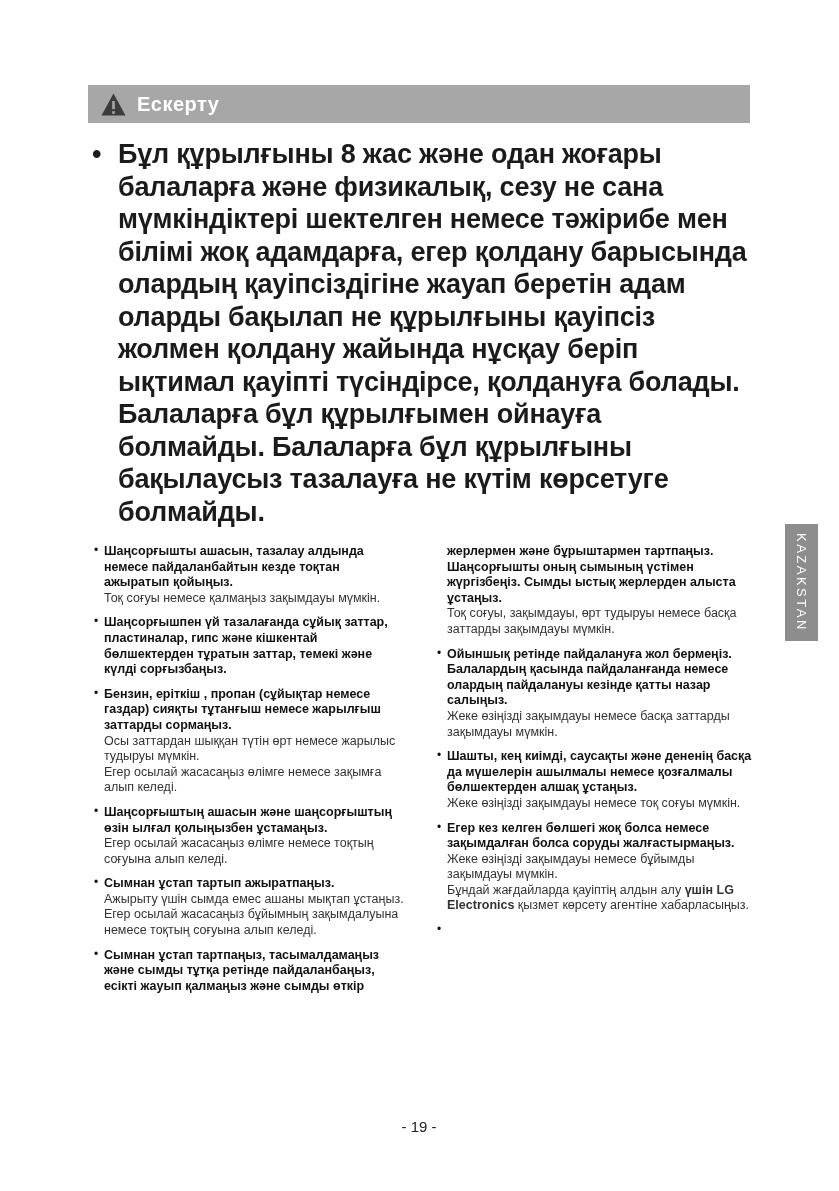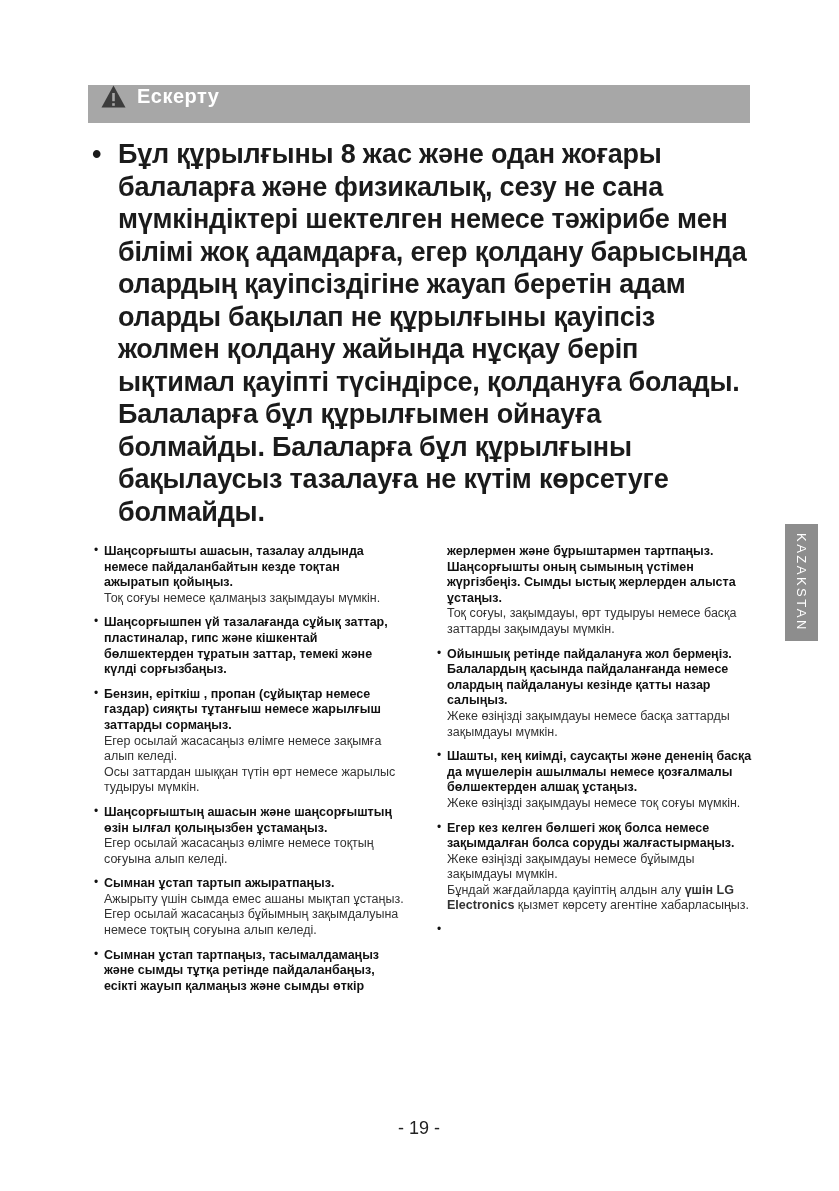--- a/index.html
+++ b/index.html
@@ -17,21 +17,21 @@
     position: absolute;
     left: 88px;
     top: 85px;
     width: 662px;
   }
   .warn-header {
     width: 662px;
     height: 38px;
     background: #a7a7a7;
     display: flex;
-    align-items: flex-start;
+    align-items: center;
     padding-left: 13px;
   }
   .warn-icon { display: flex; align-items: center; }
   .warn-title {
     color: #ffffff;
     font-size: 20px;
     font-weight: bold;
     margin-left: 11px;
     letter-spacing: 0.5px;
   }
@@ -95,21 +95,21 @@
     font-size: 13px;
     letter-spacing: 2.5px;
     white-space: nowrap;
   }
   .page-number {
     position: absolute;
     left: 88px;
     top: 1118px;
     width: 662px;
     text-align: center;
-    font-size: 18px;
+    font-size: 15px;
     color: #222222;
   }
 </style>
 </head>
 <body>
 
 <div class="page">
 
   <div class="content">
 
@@ -140,22 +140,22 @@
         </div>
 
         <div class="item">
           <span class="blt">•</span>
           <div class="bt">Шаңсорғышпен үй тазалағанда сұйық заттар, пластиналар, гипс және кішкентай бөлшектерден тұратын заттар, темекі және күлді сорғызбаңыз.</div>
         </div>
 
         <div class="item">
           <span class="blt">•</span>
           <div class="bt">Бензин, еріткіш , пропан (сұйықтар немесе газдар) сияқты тұтанғыш немесе жарылғыш заттарды сормаңыз.</div>
+          <div class="nt">Осы заттардан шыққан түтін өрт немесе жарылыс тудыруы мүмкін.</div>
           <div class="nt">Егер осылай жасасаңыз өлімге немесе зақымға алып келеді.</div>
-          <div class="nt">Осы заттардан шыққан түтін өрт немесе жарылыс тудыруы мүмкін.</div>
         </div>
 
         <div class="item">
           <span class="blt">•</span>
           <div class="bt">Шаңсорғыштың ашасын және шаңсорғыштың өзін ылғал қолыңызбен ұстамаңыз.</div>
           <div class="nt">Егер осылай жасасаңыз өлімге немесе тоқтың соғуына алып келеді.</div>
         </div>
 
         <div class="item">
           <span class="blt">•</span>

